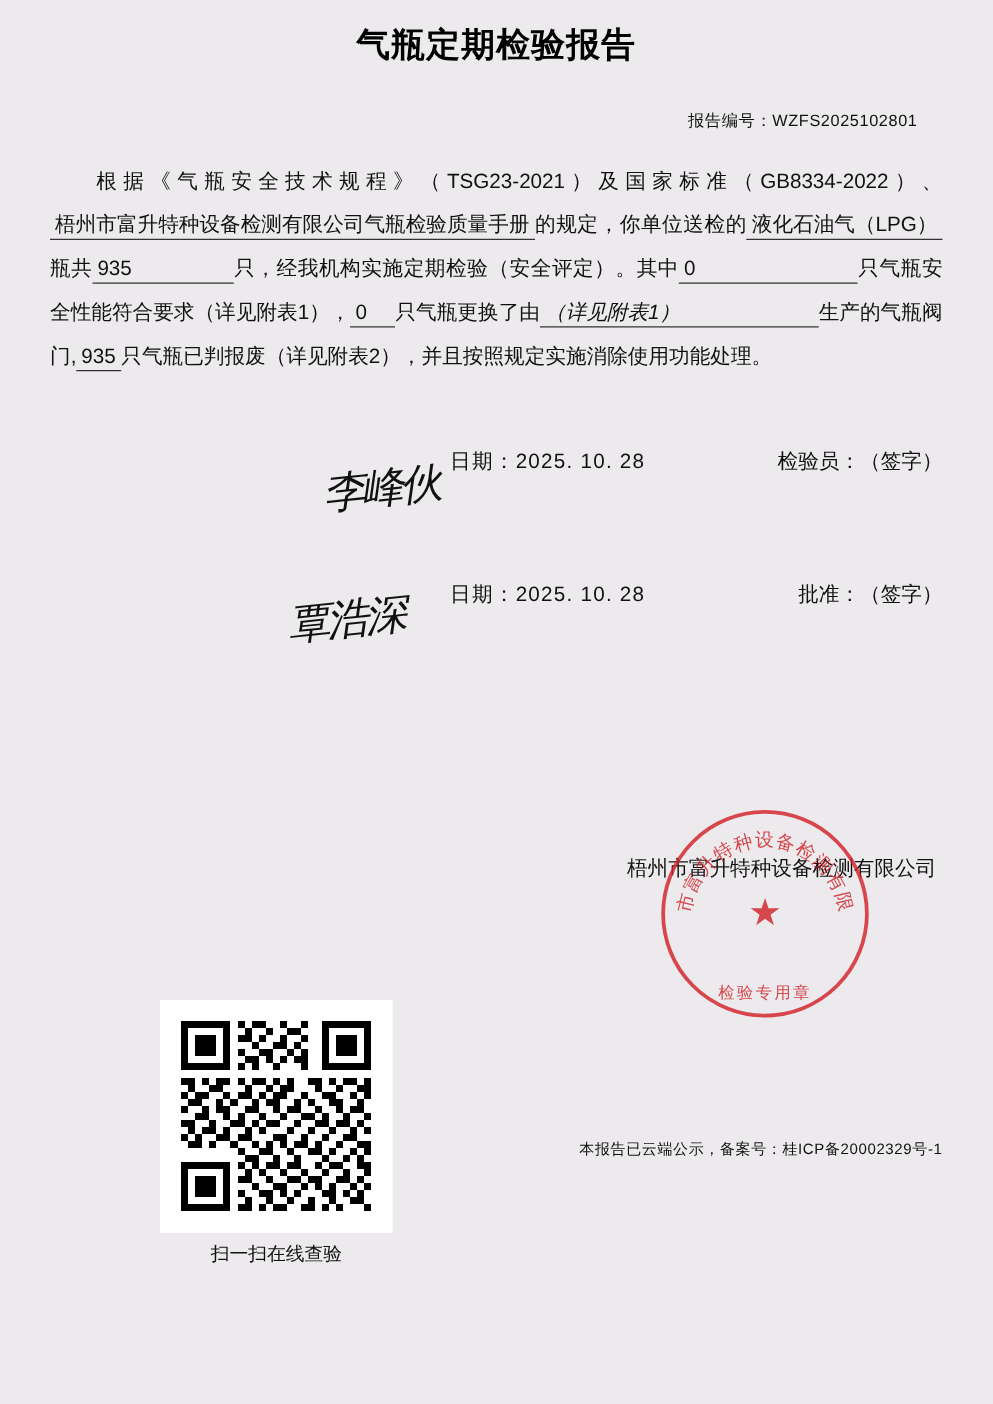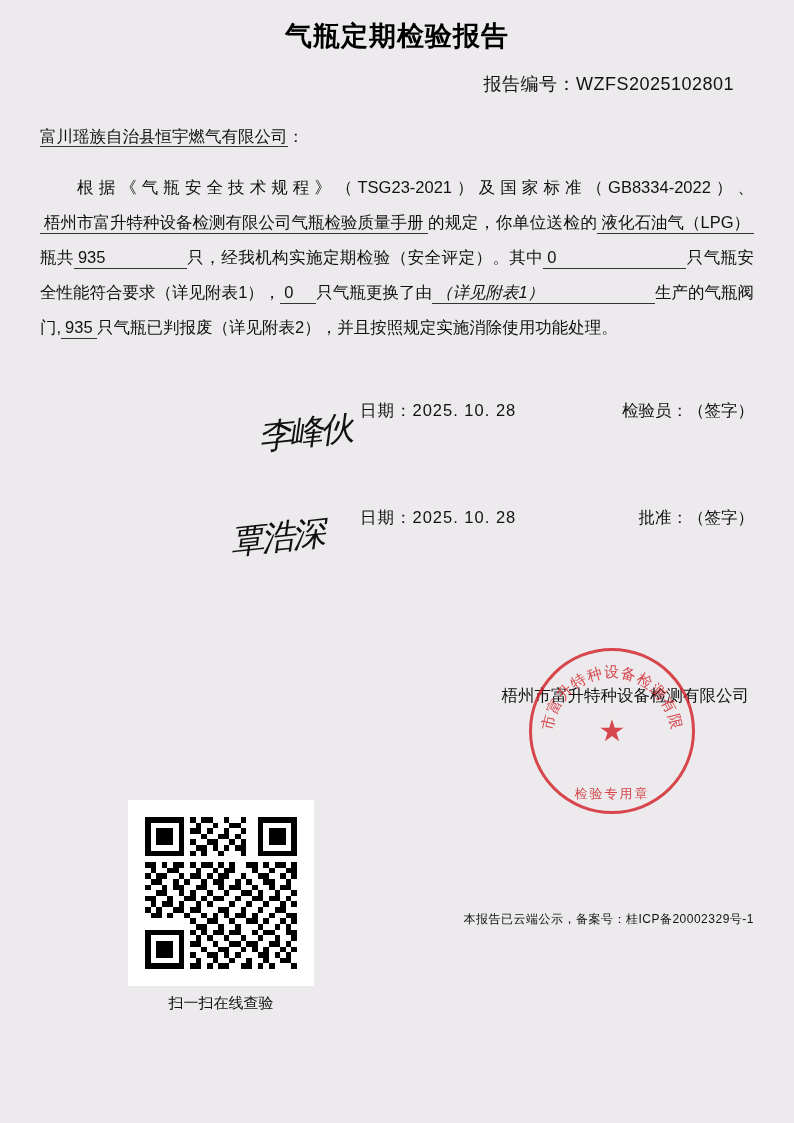--- a/index.html
+++ b/index.html
@@ -25,22 +25,22 @@
   .title {
     text-align: center;
     font-size: 27px;
     font-weight: bold;
     letter-spacing: 1px;
     padding-top: 18px;
     color: #000;
   }
   .report-no {
     text-align: right;
-    font-size: 18px;
-    margin-top: 18px;
+    font-size: 13px;
+    margin-top: 34px;
     padding-right: 20px;
     letter-spacing: 0.5px;
   }
   .addressee {
     font-size: 16.5px;
     margin-top: 30px;
     padding-left: 0px;
   }
   .addressee .u {
     border-bottom: 1px solid #333;
@@ -186,23 +186,20 @@
 <body>
 
 <div class="page">
 
   <div class="title">气瓶定期检验报告</div>
 
   <div class="report-no">
     <span>报告编号：</span><span>WZFS2025102801</span>
   </div>
 
-  <div class="addressee">
-    <span class="u">富川瑶族自治县恒宇燃气有限公司</span><span>：</span>
-  </div>
 
   <div class="body-text">
     <span class="indent"></span><span>根据《气瓶安全技术规程》（TSG23-2021）及国家标准（GB8334-2022）、</span><span class="fill w-long">梧州市富升特种设备检测有限公司气瓶检验质量手册</span><span>的规定，你单位送检的</span><span class="fill w-mid">液化石油气（LPG）</span><span>瓶共</span><span class="fill w-num">935</span><span>只，经我机构实施定期检验（安全评定）。其中</span><span class="fill w-mid">0</span><span>只气瓶安全性能符合要求（详见附表1），</span><span class="fill w-xs">0</span><span>只气瓶更换了由</span><span class="fill w-prod">（详见附表1）</span><span>生产的气瓶阀门,</span><span class="fill w-xs">935</span><span>只气瓶已判报废（详见附表2），并且按照规定实施消除使用功能处理。</span>
   </div>
 
   <div class="sign-row">
     <span class="label">检验员：（签字）</span>
     <span class="signature sig1">李峰伙</span>
     <span class="date"><span>日期：</span><span>2025. 10. 28</span></span>
   </div>

